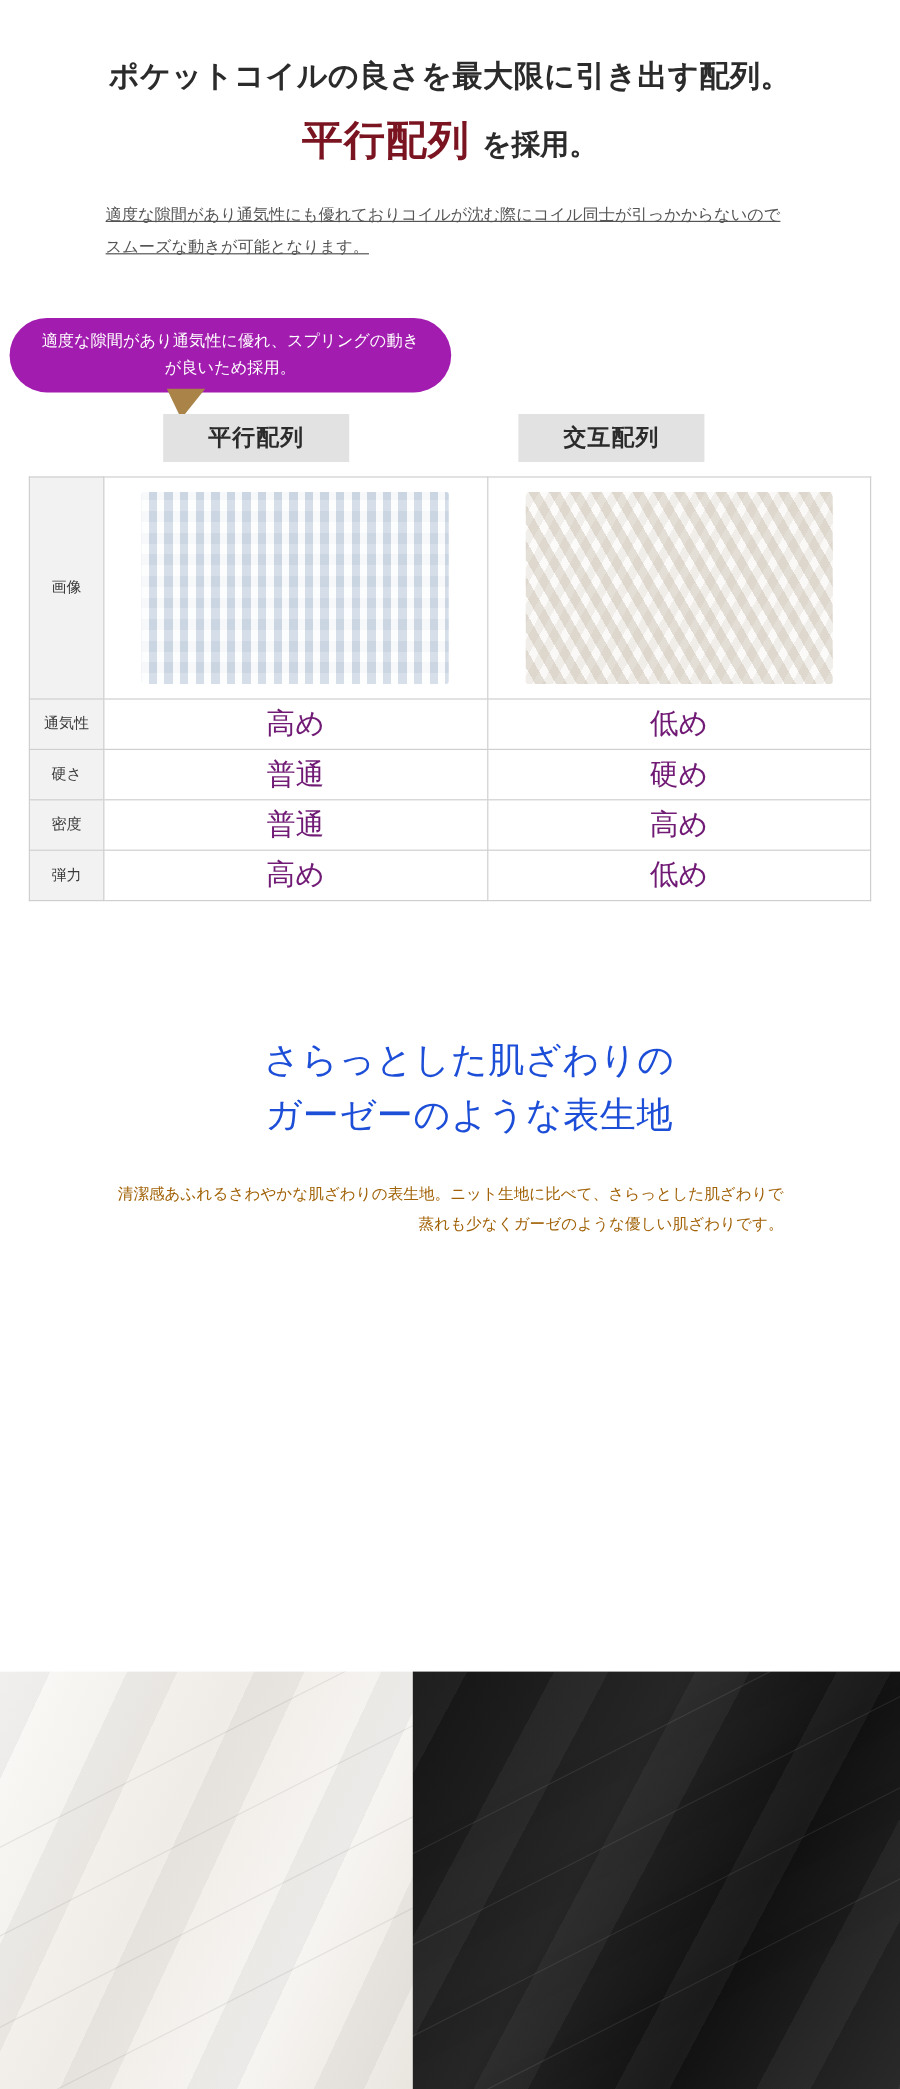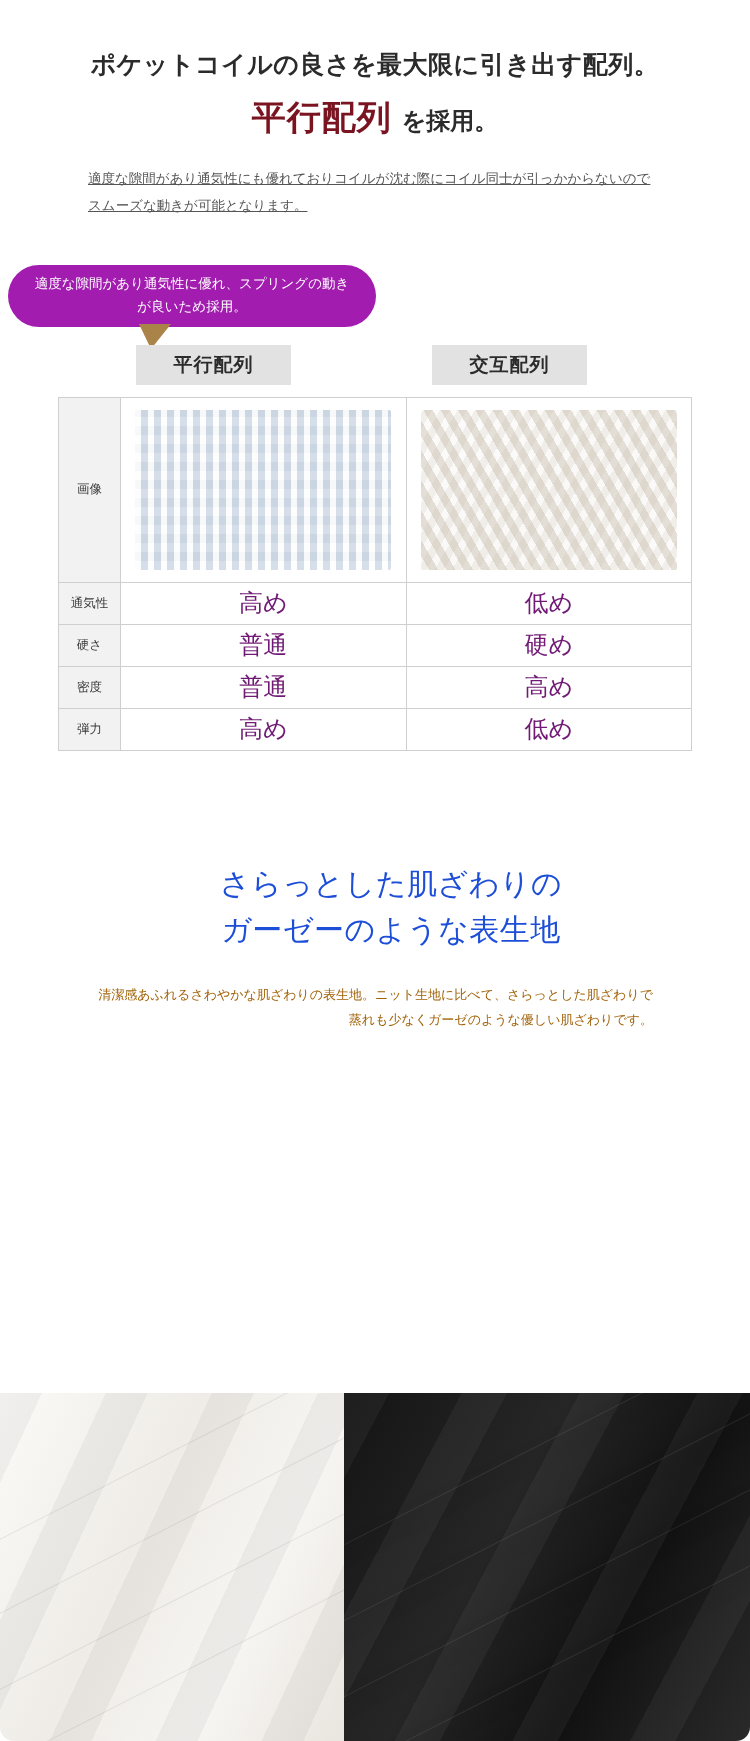--- a/index.html
+++ b/index.html
@@ -8,21 +8,20 @@
     background: #ffffff;
     font-family: "Liberation Sans", sans-serif;
     color: #333333;
   }
   .page {
     position: relative;
     width: 750px;
     height: 1741px;
     overflow: hidden;
     background: #ffffff;
-    border-radius: 14px;
   }
 
   
   .sec1 { padding-top: 48px; text-align: center; }
   .h1-line1 {
     font-size: 25px;
     font-weight: bold;
     letter-spacing: 0.5px;
     color: #2b2b2b;
     line-height: 1.3;
@@ -119,21 +118,21 @@
     font-weight: bold;
     color: #2b2b2b;
     letter-spacing: 1px;
   }
   .col-head.a { left: 136px; width: 155px; }
   .col-head.b { left: 432px; width: 155px; align-items: center; }
 
   
   .tbl {
     margin: 8px auto 16px;
-    width: 634px;
+    width: 702px;
     border-collapse: collapse;
     table-layout: fixed;
   }
   .tbl td {
     border: 1px solid #cfcfcf;
     text-align: center;
     vertical-align: middle;
   }
   .tbl .rowlabel {
     width: 62px;

